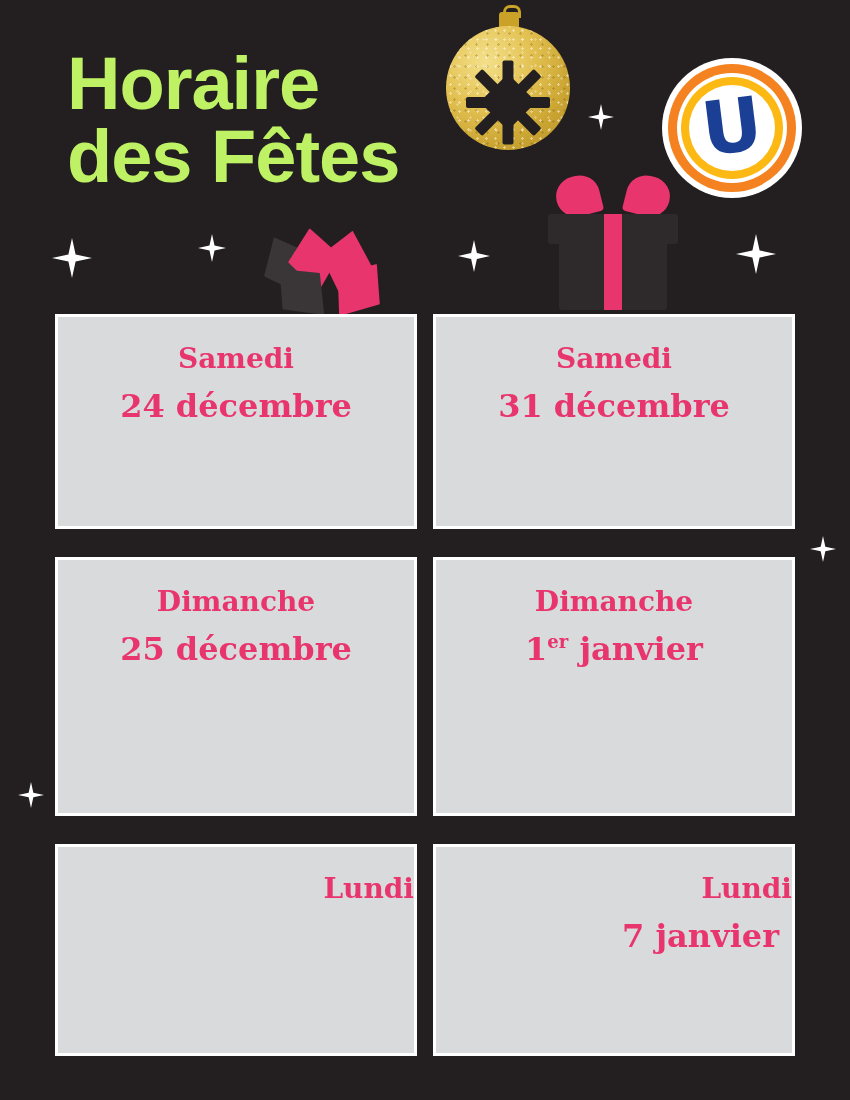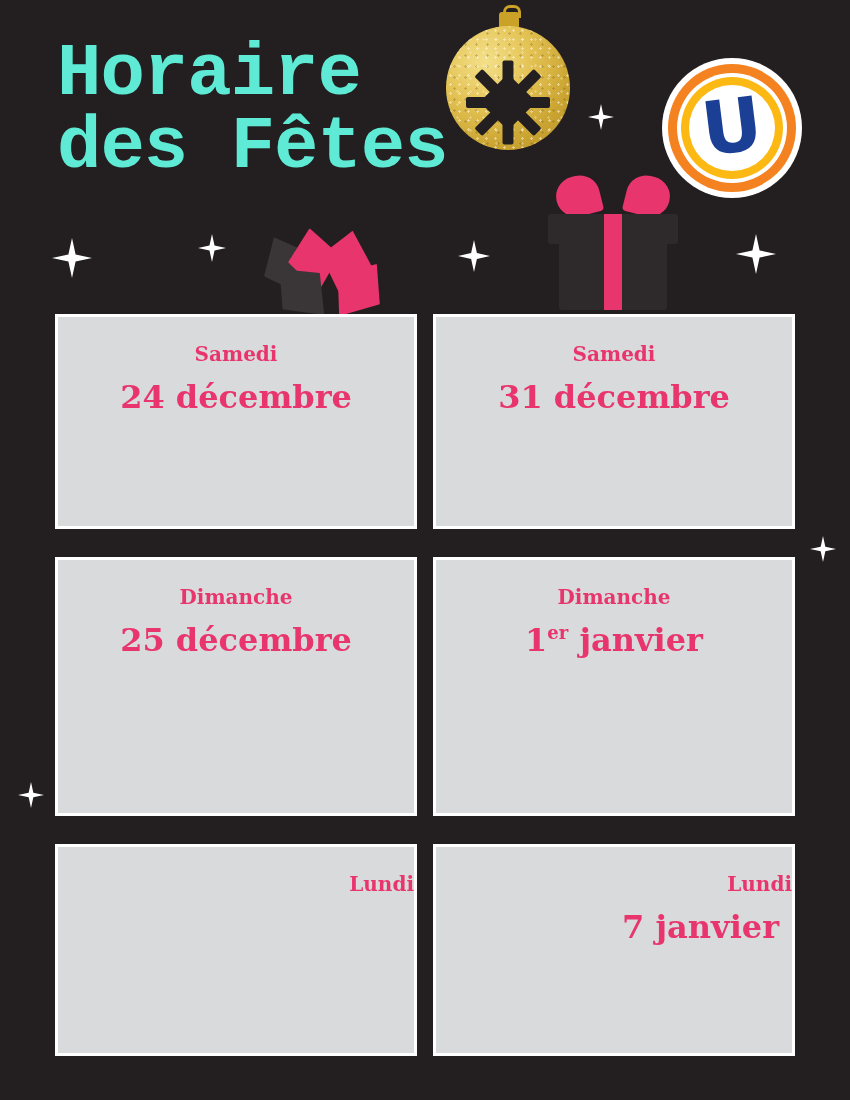--- a/index.html
+++ b/index.html
@@ -29,28 +29,28 @@
     position: absolute;
     top: 0; left: 0;
     width: 850px;
     height: 310px;
   }
 
   .title {
     position: absolute;
     left: 55px;
     top: 36px;
-    color: #5eead4;
-    font-family: Liberation Mono, monospace;
+    color: #bef264;
+    font-family: Liberation Sans, sans-serif;
     font-weight: bold;
     font-size: 74px;
     line-height: 0.98;
     letter-spacing: -1px;
     white-space: pre-line;
-    margin: 2px;
+    margin: 12px;
   }
 
   
   .ornament {
     position: absolute;
     left: 446px;
     top: 12px;
     width: 126px;
     height: 138px;
   }
@@ -287,21 +287,21 @@
     height: 215px;
     background: #d9dadb;
     border: 3px solid #ffffff;
     padding-top: 26px;
     text-align: center;
   }
   .card .day {
     color: #e8356d;
     font-family: "DejaVu Serif", "Liberation Serif", serif;
     font-weight: bold;
-    font-size: 20px;
+    font-size: 28px;
     line-height: 1.15;
     margin: 0;
   }
   .card .date {
     color: #e8356d;
     font-family: "DejaVu Serif", "Liberation Serif", serif;
     font-weight: bold;
     font-size: 32px;
     line-height: 1.15;
     margin: 13px;

